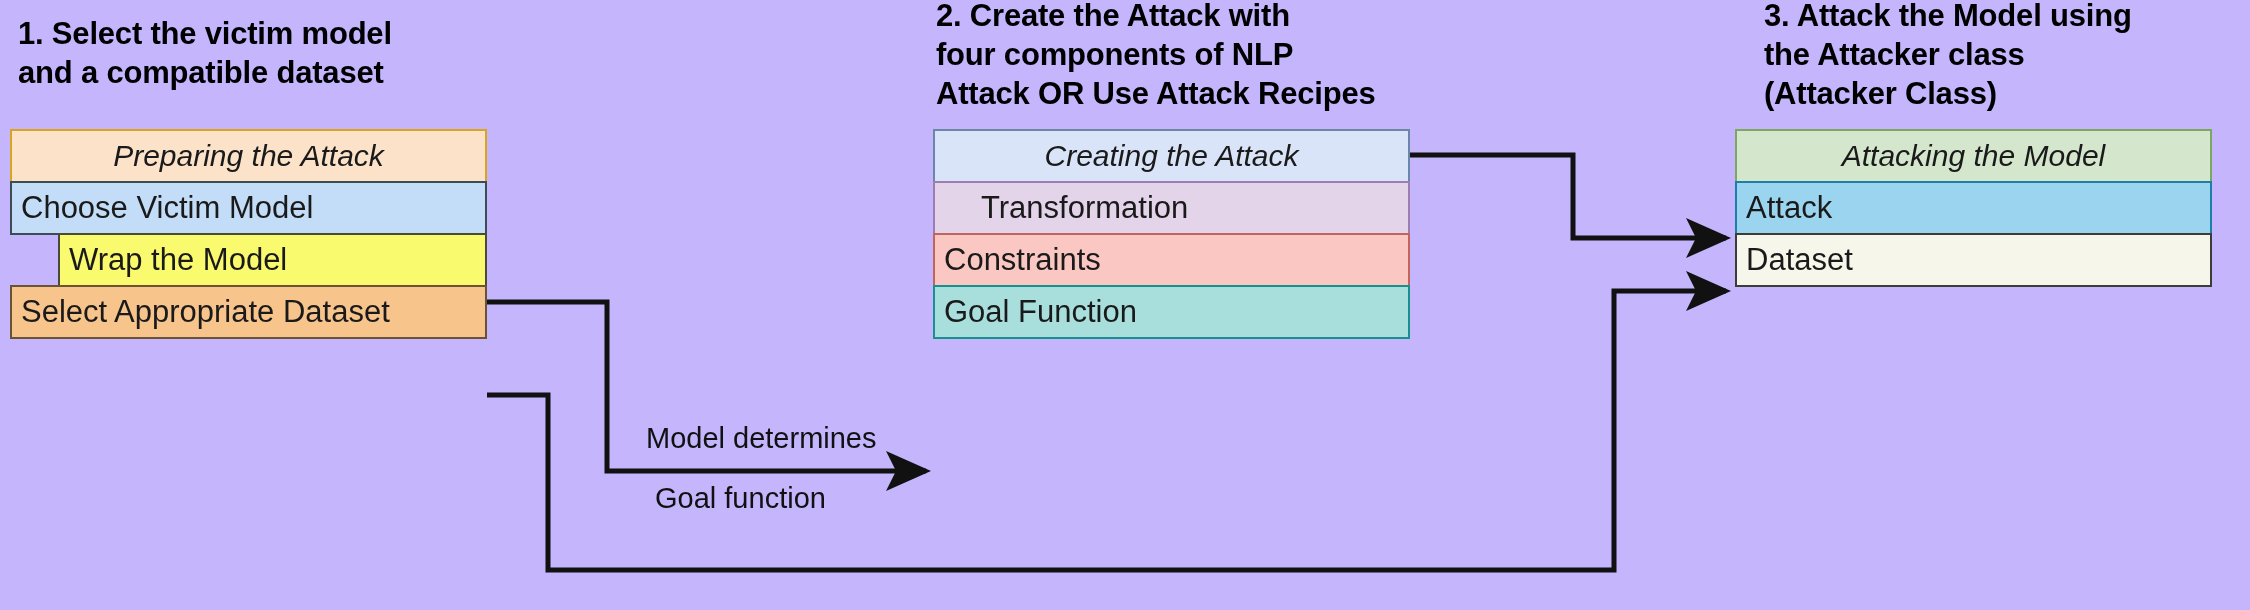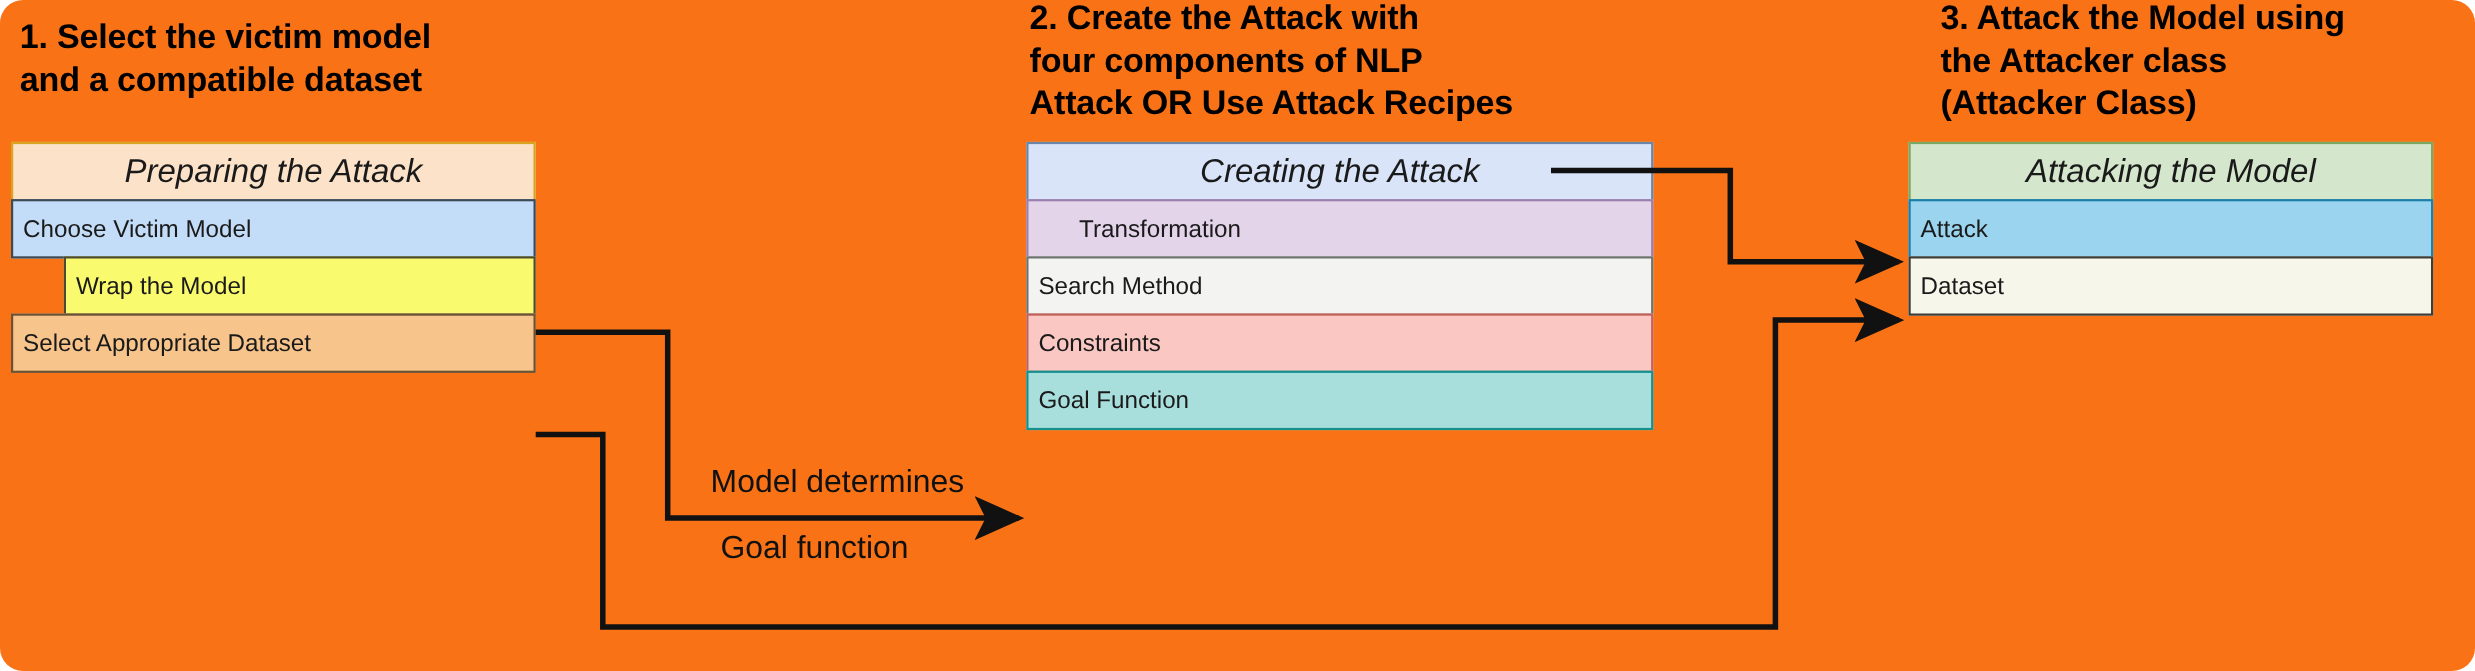--- a/index.html
+++ b/index.html
@@ -8,23 +8,22 @@
     background: #ffffff;
   }
   body {
     font-family: "Liberation Sans", sans-serif;
     -webkit-font-smoothing: antialiased;
   }
   #canvas {
     position: relative;
     width: 2250px;
     height: 610px;
-    background: #f97316;
+    background: #c4b5fd;
     overflow: hidden;
-    border-radius: 21px;
   }
 
   
   .col-heading {
     position: absolute;
     font-weight: bold;
     font-size: 31px;
     line-height: 1.26;
     color: #000000;
     letter-spacing: -0.2px;
@@ -32,30 +31,30 @@
   }
   #heading-1 { left: 18px;   top: 14px;  width: 470px; }
   #heading-2 { left: 936px;  top: -4px;  width: 500px; }
   #heading-3 { left: 1764px; top: -4px;  width: 500px; }
 
   
   .stack {
     position: absolute;
   }
   #stack-1 { left: 10px;   top: 129px; width: 477px; }
-  #stack-2 { left: 933px;  top: 129px; width: 570px; }
+  #stack-2 { left: 933px;  top: 129px; width: 477px; }
   #stack-3 { left: 1735px; top: 129px; width: 477px; }
 
   .box {
     box-sizing: border-box;
     height: 54px;
     border: 2px solid #444444;
     display: flex;
     align-items: center;
-    font-size: 22px;
+    font-size: 31px;
     color: #1a1a1a;
     margin-top: -2px;
     position: relative;
   }
   .box:first-child { margin-top: 0; }
 
   .box.title {
     justify-content: center;
     font-style: italic;
     font-size: 30px;
@@ -103,21 +102,20 @@
   <div class="stack" id="stack-1">
     <div class="box title" style="background: rgb(251, 226, 200); border-color: rgb(217, 165, 32);">Preparing the Attack</div>
     <div class="box item" style="background: rgb(195, 220, 247); border-color: rgb(61, 75, 85);">Choose Victim Model</div>
     <div class="box item" style="background: rgb(250, 250, 110); border-color: rgb(74, 74, 56); margin-left: 48px;">Wrap the Model</div>
     <div class="box item" style="background: rgb(247, 196, 139); border-color: rgb(107, 82, 53);">Select Appropriate Dataset</div>
   </div>
 
   <div class="stack" id="stack-2">
     <div class="box title" style="background: rgb(217, 228, 248); border-color: rgb(106, 134, 168);">Creating the Attack</div>
     <div class="box item" style="background: rgb(227, 212, 234); border-color: rgb(156, 127, 176); padding-left: 46px;">Transformation</div>
-    <div class="box item" style="background: rgb(243, 244, 242); border-color: rgb(111, 115, 112);">Search Method</div>
     <div class="box item" style="background: rgb(250, 199, 194); border-color: rgb(194, 99, 92);">Constraints</div>
     <div class="box item" style="background: rgb(168, 223, 221); border-color: rgb(24, 144, 142);">Goal Function</div>
   </div>
 
   <div class="stack" id="stack-3">
     <div class="box title" style="background: rgb(212, 230, 204); border-color: rgb(122, 168, 97);">Attacking the Model</div>
     <div class="box item" style="background: rgb(154, 212, 239); border-color: rgb(27, 127, 168);">Attack</div>
     <div class="box item" style="background: rgb(247, 246, 234); border-color: rgb(60, 60, 56);">Dataset</div>
   </div>
 

